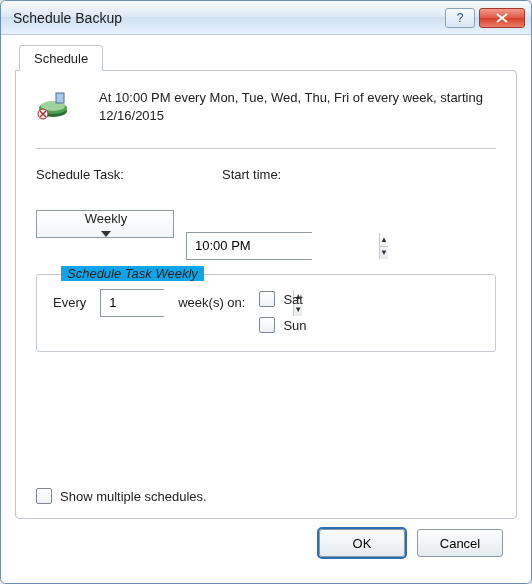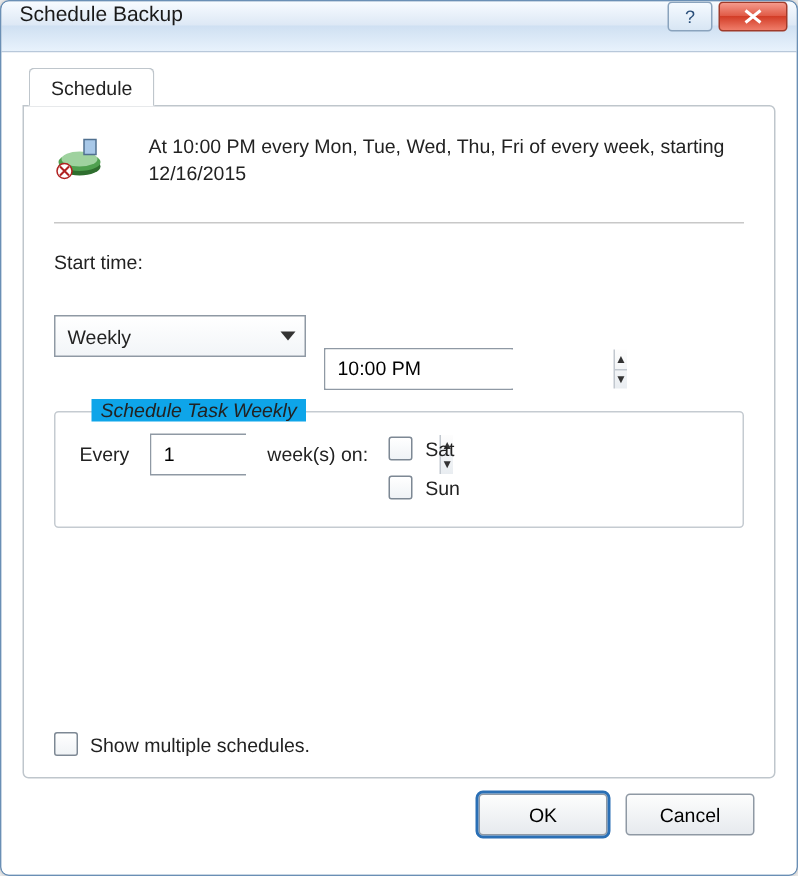--- a/index.html
+++ b/index.html
@@ -19,20 +19,21 @@
     overflow: hidden;
     display: flex;
     flex-direction: column;
     box-shadow: 0 0 0 1px rgba(0,0,0,0.05);
   }
   .titlebar {
     height: 34px;
     background: linear-gradient(#f7fbff, #dde8f5 48%, #cfe0f2 49%, #e8f2fc);
     border-bottom: 1px solid #b8c8da;
     display: flex;
+    align-items: center;
     padding: 0 6px 0 12px;
   }
   .titlebar-title {
     flex: 1;
     color: #1a1a1a;
     font-size: 14px;
   }
   .titlebar-btns { display: flex; gap: 4px; }
   .tbtn {
     width: 30px; height: 20px;
@@ -103,25 +104,26 @@
     gap: 34px;
     margin-bottom: 6px;
   }
   .row-controls {
     display: flex;
     align-items: center;
     gap: 12px;
     margin-bottom: 14px;
   }
   .combo {
-    width: 168px; height: 28px;
+    width: 138px; height: 28px;
     border: 1px solid #8f99a4;
     background: linear-gradient(#fff,#f2f5f8);
     display: flex; align-items: center; justify-content: space-between;
     padding: 0 6px 0 8px;
+    flex-direction: column;
   }
   .combo .caret {
     width: 0; height: 0;
     border-left: 5px solid transparent;
     border-right: 5px solid transparent;
     border-top: 6px solid #333;
   }
   .timebox {
     width: 126px; height: 28px;
     border: 1px solid #8f99a4;
@@ -260,20 +262,21 @@
             <circle cx="7" cy="27" r="5" fill="#fff" stroke="#b02020"></circle>
             <path d="M4 24 L10 30 M10 24 L4 30" stroke="#b02020" stroke-width="1.4"></path>
           </svg>
         </div>
         <div class="summary-text">At 10:00 PM every Mon, Tue, Wed, Thu, Fri of every week, starting 12/16/2015</div>
       </div>
 
       <hr class="sep">
 
       <div class="row-labels">
+        <div class="lbl col-lbl-task">Schedule Task:</div>
         <div class="lbl">Start time:</div>
       </div>
 
       <div class="row-controls">
         <div class="combo">
           <span>Weekly</span>
           <span class="caret"></span>
         </div>
 
         <div class="timebox">

